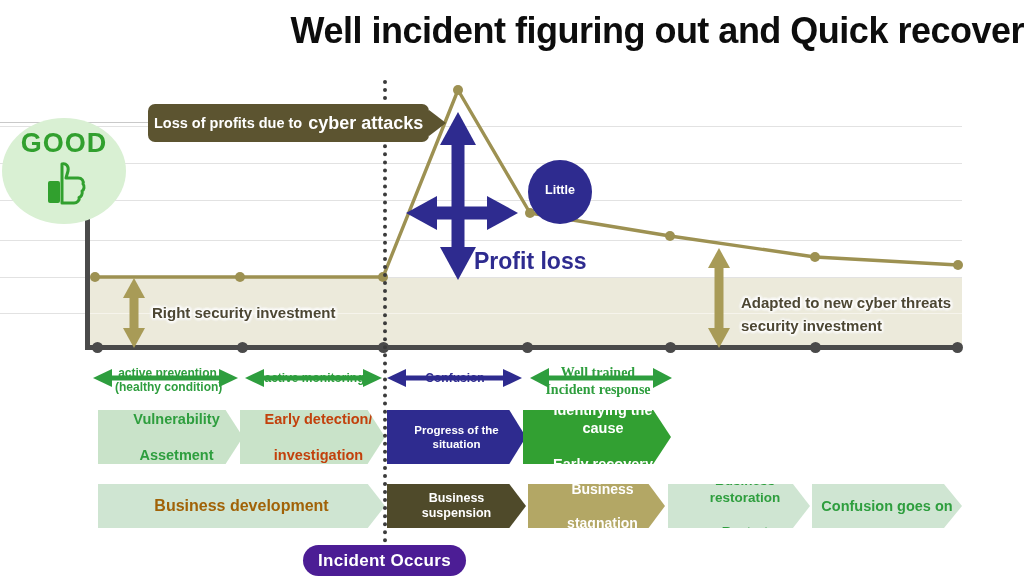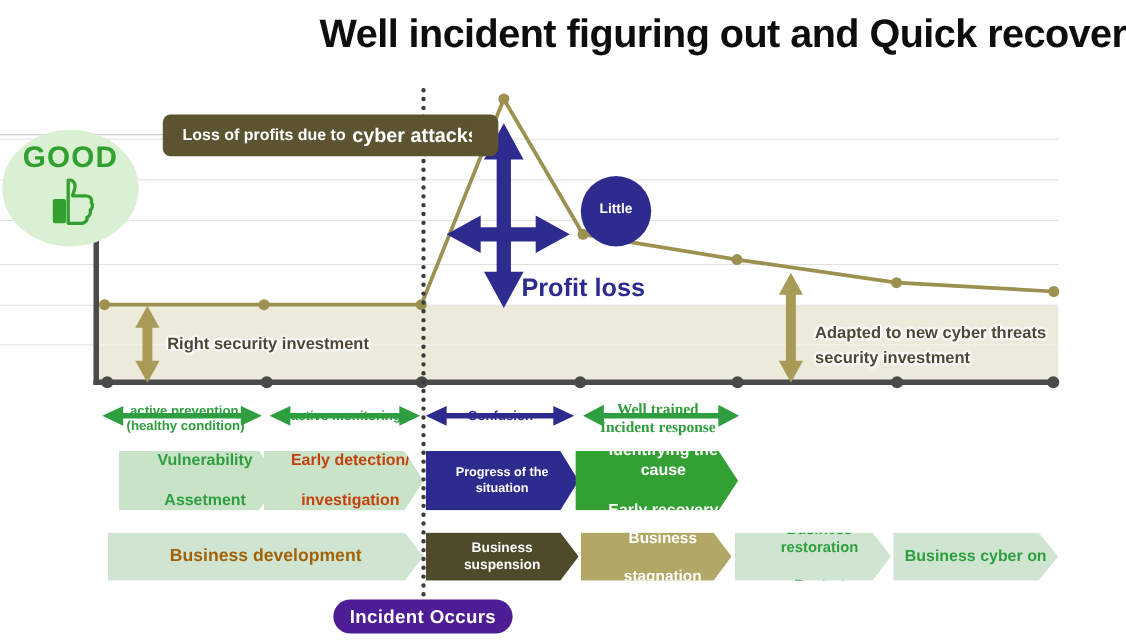--- a/index.html
+++ b/index.html
@@ -39,21 +39,21 @@
     position:absolute;left:44px;top:160px;width:44px;height:48px;z-index:7;
   }
 
   
   .callout{
     position:absolute;left:148px;top:104px;
     height:38px;
     background:#5c5430;
     border-radius:7px;
     display:flex;align-items:center;
-    padding:0 18px;
+    padding:0 6px;
     z-index:8;
     white-space:nowrap;
   }
   .callout .c1{font-size:14.5px;font-weight:bold;color:#ffffff;}
   .callout .c2{font-size:18px;font-weight:bold;color:#ffffff;margin-left:6px;}
   .callout-tail{
     position:absolute;left:429px;top:110px;
     width:0;height:0;
     border-top:13px solid transparent;
     border-bottom:13px solid transparent;
@@ -275,21 +275,21 @@
     <div>active monitoring</div>
   </div>
   <div class="phase-label phase-purple" style="left:410px;top:371px;width:90px;">
     <div>Confusion</div>
   </div>
   <div class="phase-label phase-green big" style="left:528px;top:364px;width:140px;">
     <div>Well trained</div>
     <div>Incident response</div>
   </div>
 
-  <div class="chev" style="left:108px;top:410px;width:145px;height:54px;background:#c9e3c9;color:#2e9e3e;font-size:14.5px;line-height:18px;
+  <div class="chev" style="left:98px;top:410px;width:145px;height:54px;background:#c9e3c9;color:#2e9e3e;font-size:14.5px;line-height:18px;
               clip-path:polygon(0 0, 88% 0, 100% 50%, 88% 100%, 0 100%);">
     <span>
       <span>Vulnerability</span><br>
       <span>Assetment</span>
     </span>
   </div>
 
   <div class="chev" style="left:240px;top:410px;width:145px;height:54px;background:#c9e3c9;color:#c2410c;font-size:14.5px;line-height:18px;
               clip-path:polygon(0 0, 88% 0, 100% 50%, 88% 100%, 0 100%);">
     <span>
@@ -332,20 +332,20 @@
   <div class="chev" style="left:668px;top:484px;width:142px;height:44px;background:#cfe5d2;color:#2e9e3e;font-size:13.5px;line-height:17px;
               clip-path:polygon(0 0, 88% 0, 100% 50%, 88% 100%, 0 100%);">
     <span>
       <span>Business restoration</span><br>
       <span>Restart</span>
     </span>
   </div>
 
   <div class="chev" style="left:812px;top:484px;width:150px;height:44px;background:#cfe5d2;color:#2e9e3e;font-size:14.5px;line-height:18px;
               clip-path:polygon(0 0, 88% 0, 100% 50%, 88% 100%, 0 100%);">
-    <span>Business cyber on</span>
+    <span>Confusion goes on</span>
   </div>
 
   <div class="pill">
     <span>Incident Occurs</span>
   </div>
 
 </div>
 
 </body></html>

